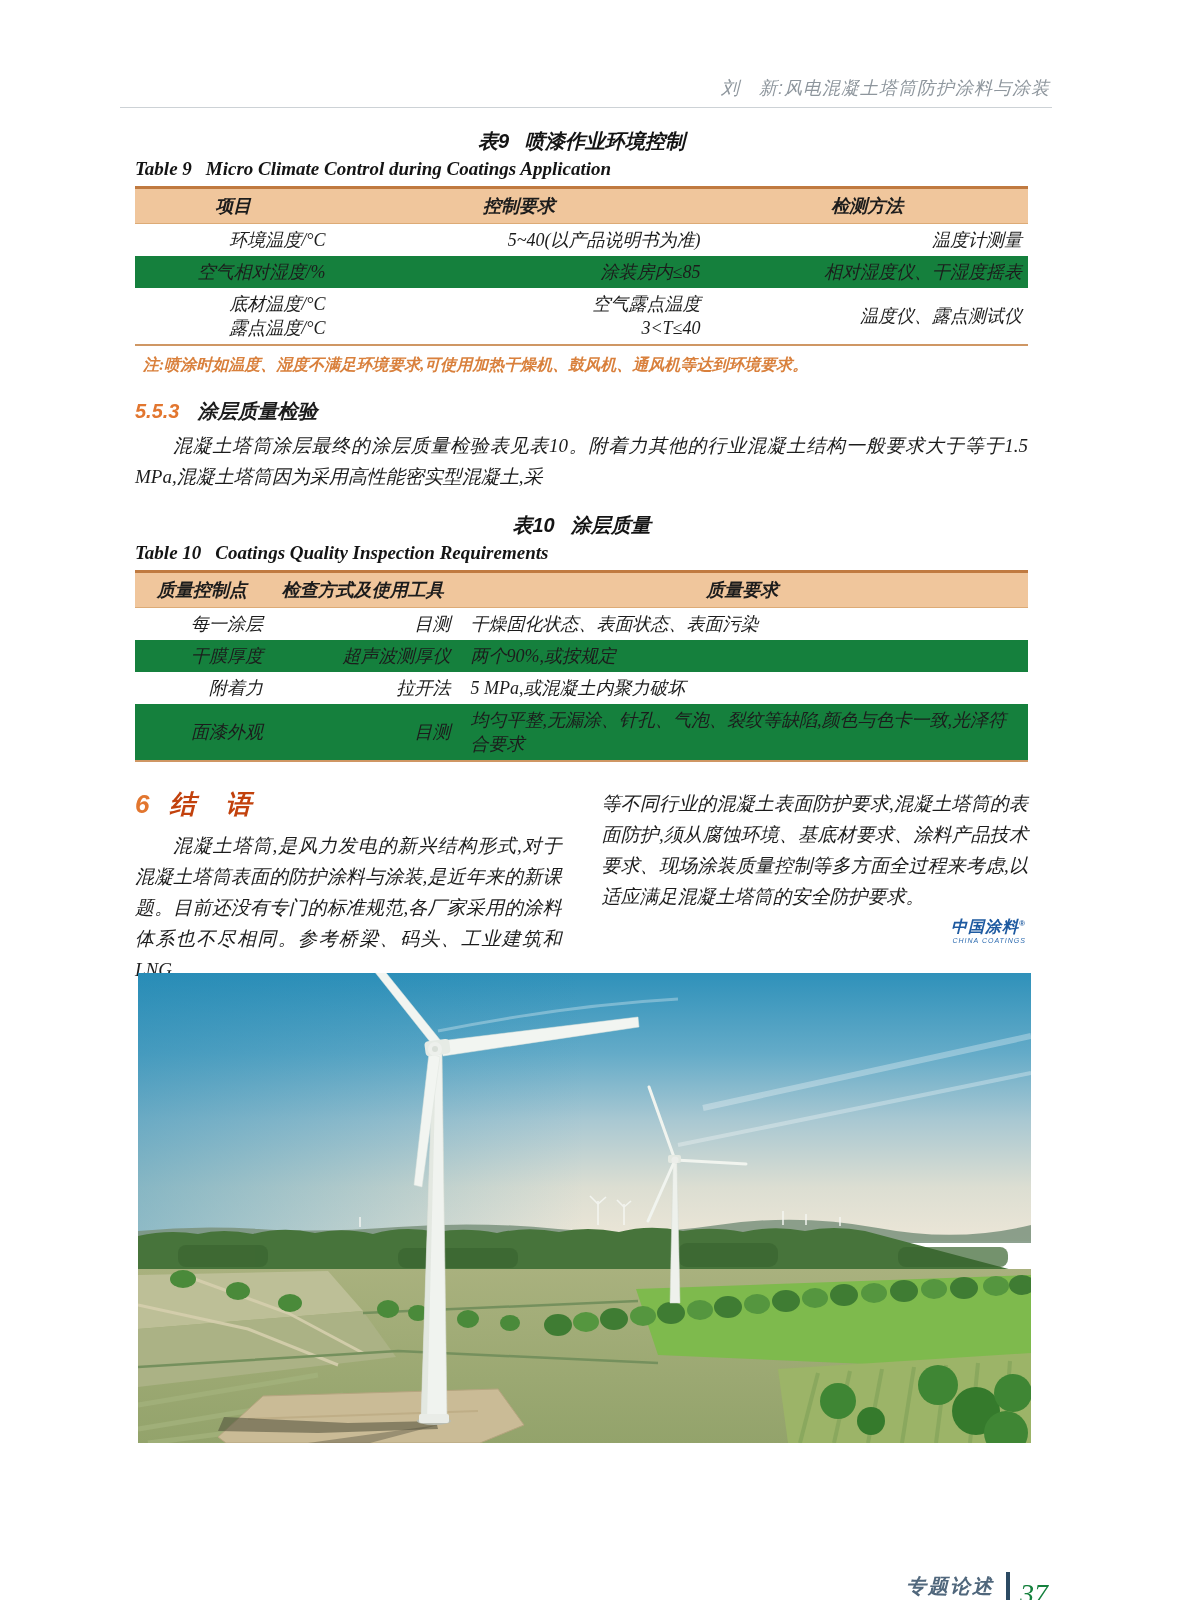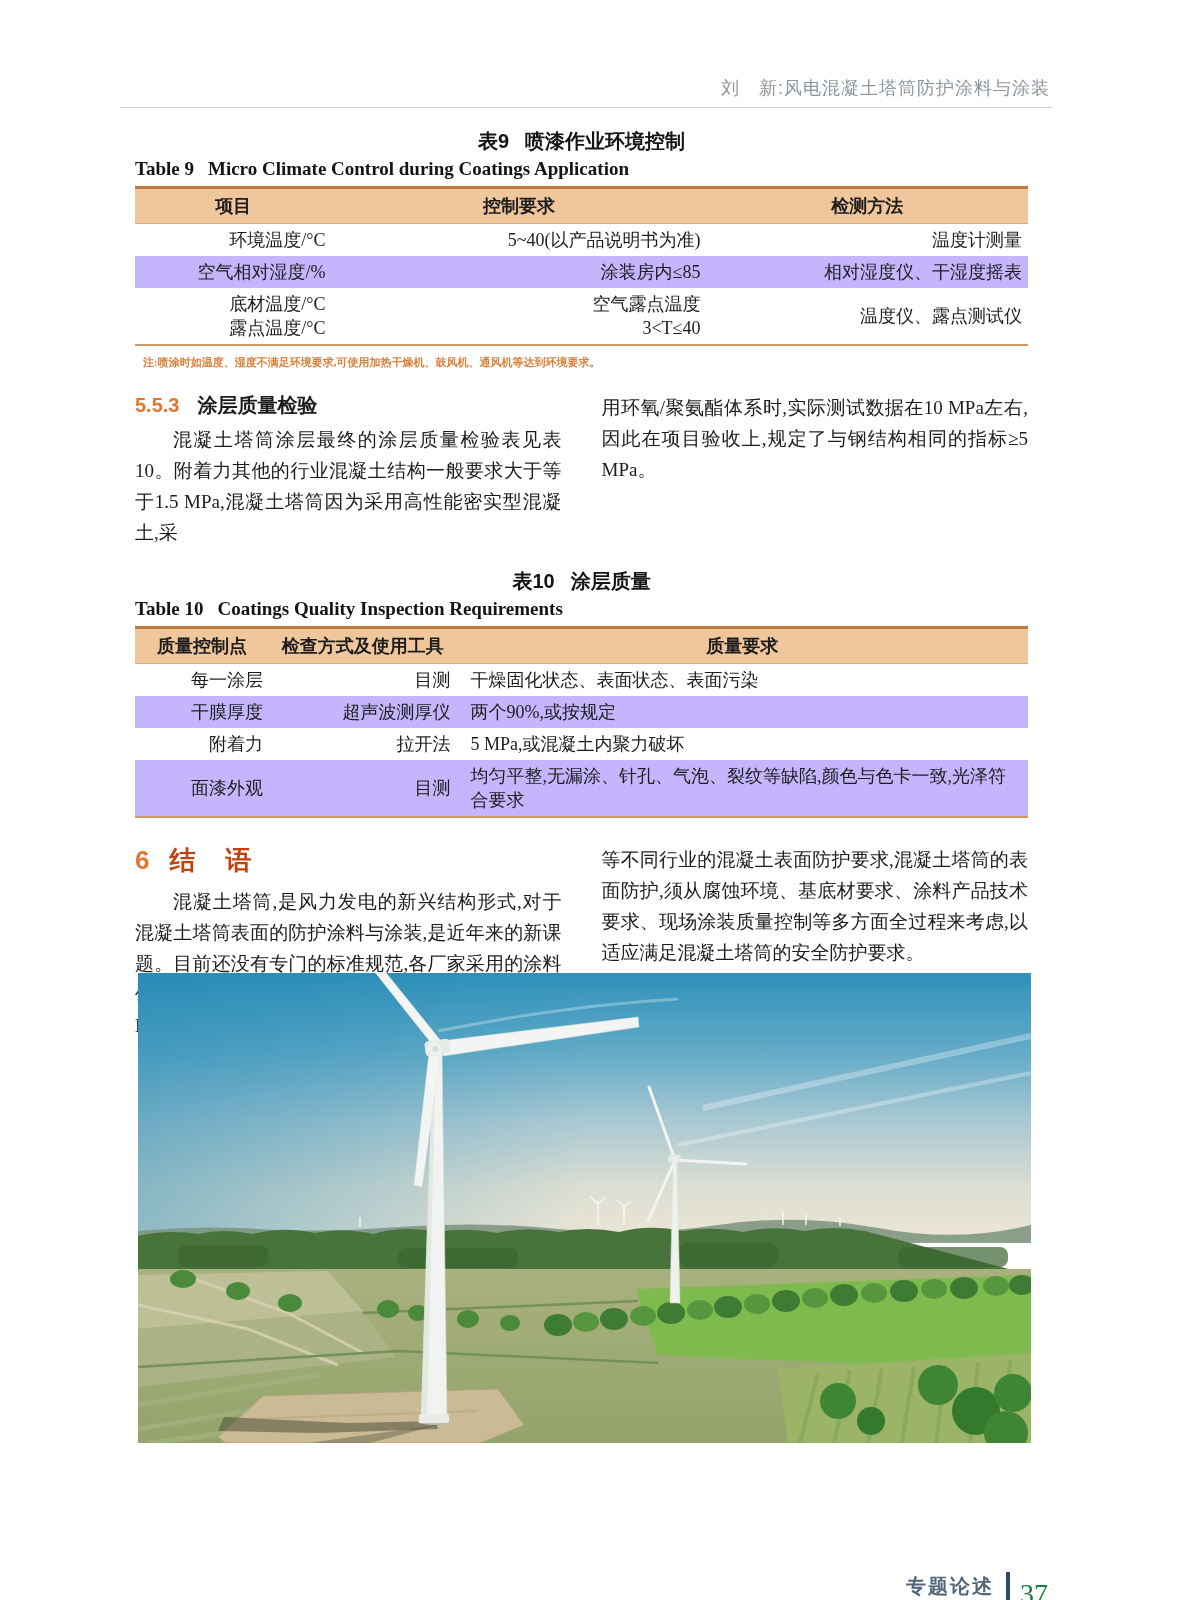--- a/index.html
+++ b/index.html
@@ -1,18 +1,18 @@
 <!DOCTYPE html>
 <html><head>
 <meta charset="utf-8">
 <style>
   html,body { margin:0; padding:0; background:#ffffff; }
   .page {
     position:relative; width:1187px; height:1600px; background:#ffffff;
-    font-family:"Liberation Serif","DejaVu Serif",serif; color:#1c1c1c; overflow:hidden;
+    font-family:"Liberation Serif","DejaVu Serif",serif; color:#1c1c1c; overflow:hidden;font-style:italic;
   }
   
   .running-title {
     position:absolute; top:76px; left:0; width:1050px; text-align:right;
     font-family:"Liberation Sans","DejaVu Sans",sans-serif;
     font-size:18px; color:#8e969d; letter-spacing:1px;
   }
   .head-rule { position:absolute; top:107px; left:120px; width:932px; height:1px; background:#cdd2d6; }
 
   .content { position:absolute; left:135px; top:128px; width:893px; }
@@ -22,23 +22,23 @@
     font-size:20px; font-weight:bold; color:#141414; }
   .tbl-title-zh .t-text { margin-left:16px; }
   .tbl-title-en { text-align:left; font-size:19px; font-weight:bold; margin-top:3px; color:#141414;}
   .tbl-title-en .t-text { margin-left:14px; }
 
   table.dtable { width:100%; border-collapse:collapse; margin-top:6px;
     border-top:3px solid #c07a40; border-bottom:2px solid #cf9764; font-size:18px; }
   .dtable th { background:#f0c69c; font-weight:bold; padding:5px 4px; text-align:center;
     border-bottom:1px solid #ddab76; font-size:18px; }
   .dtable td { padding:4px 6px; text-align:right; line-height:24px; }
-  .row-tan { background:#c4b5fd; }
+  .row-tan { background:#15803d; }
   .cell-left { text-align:left !important; padding-left:14px !important; }
-  .note { margin-top:9px; color:#d9803c; font-size:11px; font-weight:bold; padding-left:8px; }
+  .note { margin-top:9px; color:#d9803c; font-size:16px; font-weight:bold; padding-left:8px; }
 
   
   .two-col { display:flex; gap:40px; text-align:justify; }
   .sec-553 { margin-top:22px; }
   .sec-6 { margin-top:26px; }
   .col { flex:1; font-size:19px; line-height:31px; }
   .sec-head { font-family:"Liberation Sans","DejaVu Sans",sans-serif;
     font-size:20px; font-weight:bold; margin-bottom:6px; line-height:26px; }
   .sec-head .sec-num { color:#e2762f; margin-right:18px; }
   .sec-head-big { font-size:26px; line-height:32px; margin-bottom:10px; letter-spacing:2px;}
@@ -122,23 +122,20 @@
       </table>
       <div class="note">注:喷涂时如温度、湿度不满足环境要求,可使用加热干燥机、鼓风机、通风机等达到环境要求。</div>
     </section>
 
     <section class="two-col sec-553">
       <div class="col">
         <div class="sec-head">
           <span class="sec-num">5.5.3</span><span>涂层质量检验</span>
         </div>
         <div class="p-indent">混凝土塔筒涂层最终的涂层质量检验表见表10。附着力其他的行业混凝土结构一般要求大于等于1.5 MPa,混凝土塔筒因为采用高性能密实型混凝土,采</div>
-      </div>
-      <div class="col">
-        <div>用环氧/聚氨酯体系时,实际测试数据在10 MPa左右,因此在项目验收上,规定了与钢结构相同的指标≥5 MPa。</div>
       </div>
     </section>
 
     <section style="margin-top:20px;">
       <div class="tbl-title-zh">
         <span class="t-label">表10</span><span class="t-text">涂层质量</span>
       </div>
       <div class="tbl-title-en">
         <span class="t-label">Table 10</span><span class="t-text">Coatings Quality Inspection Requirements</span>
       </div>

